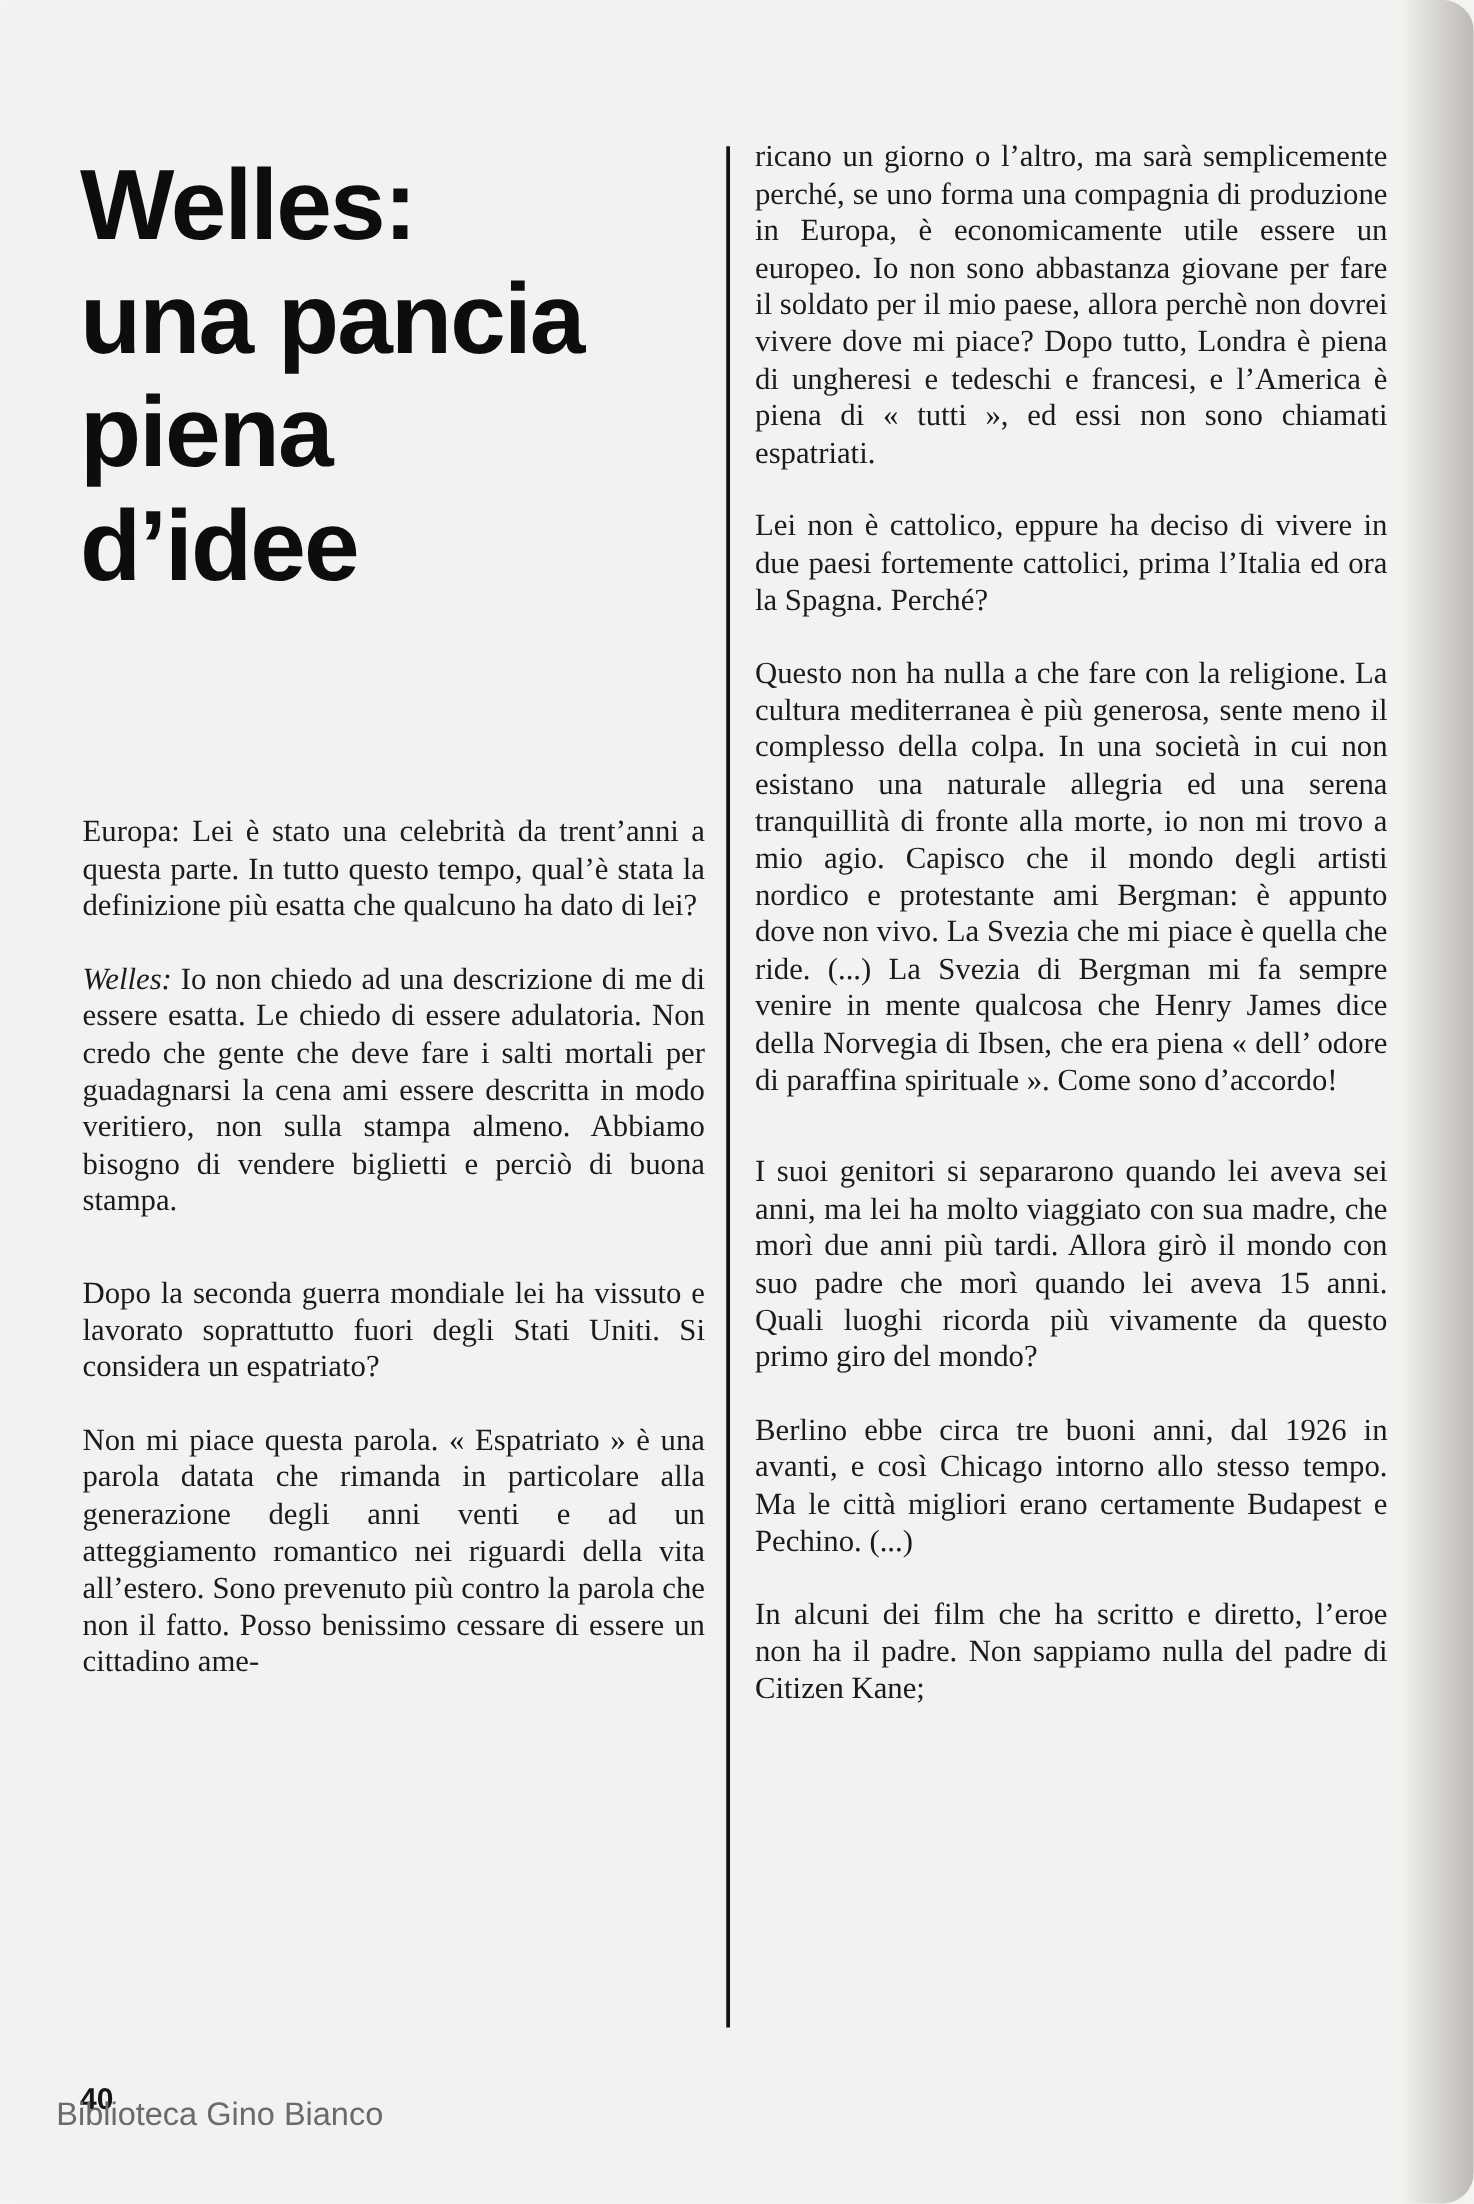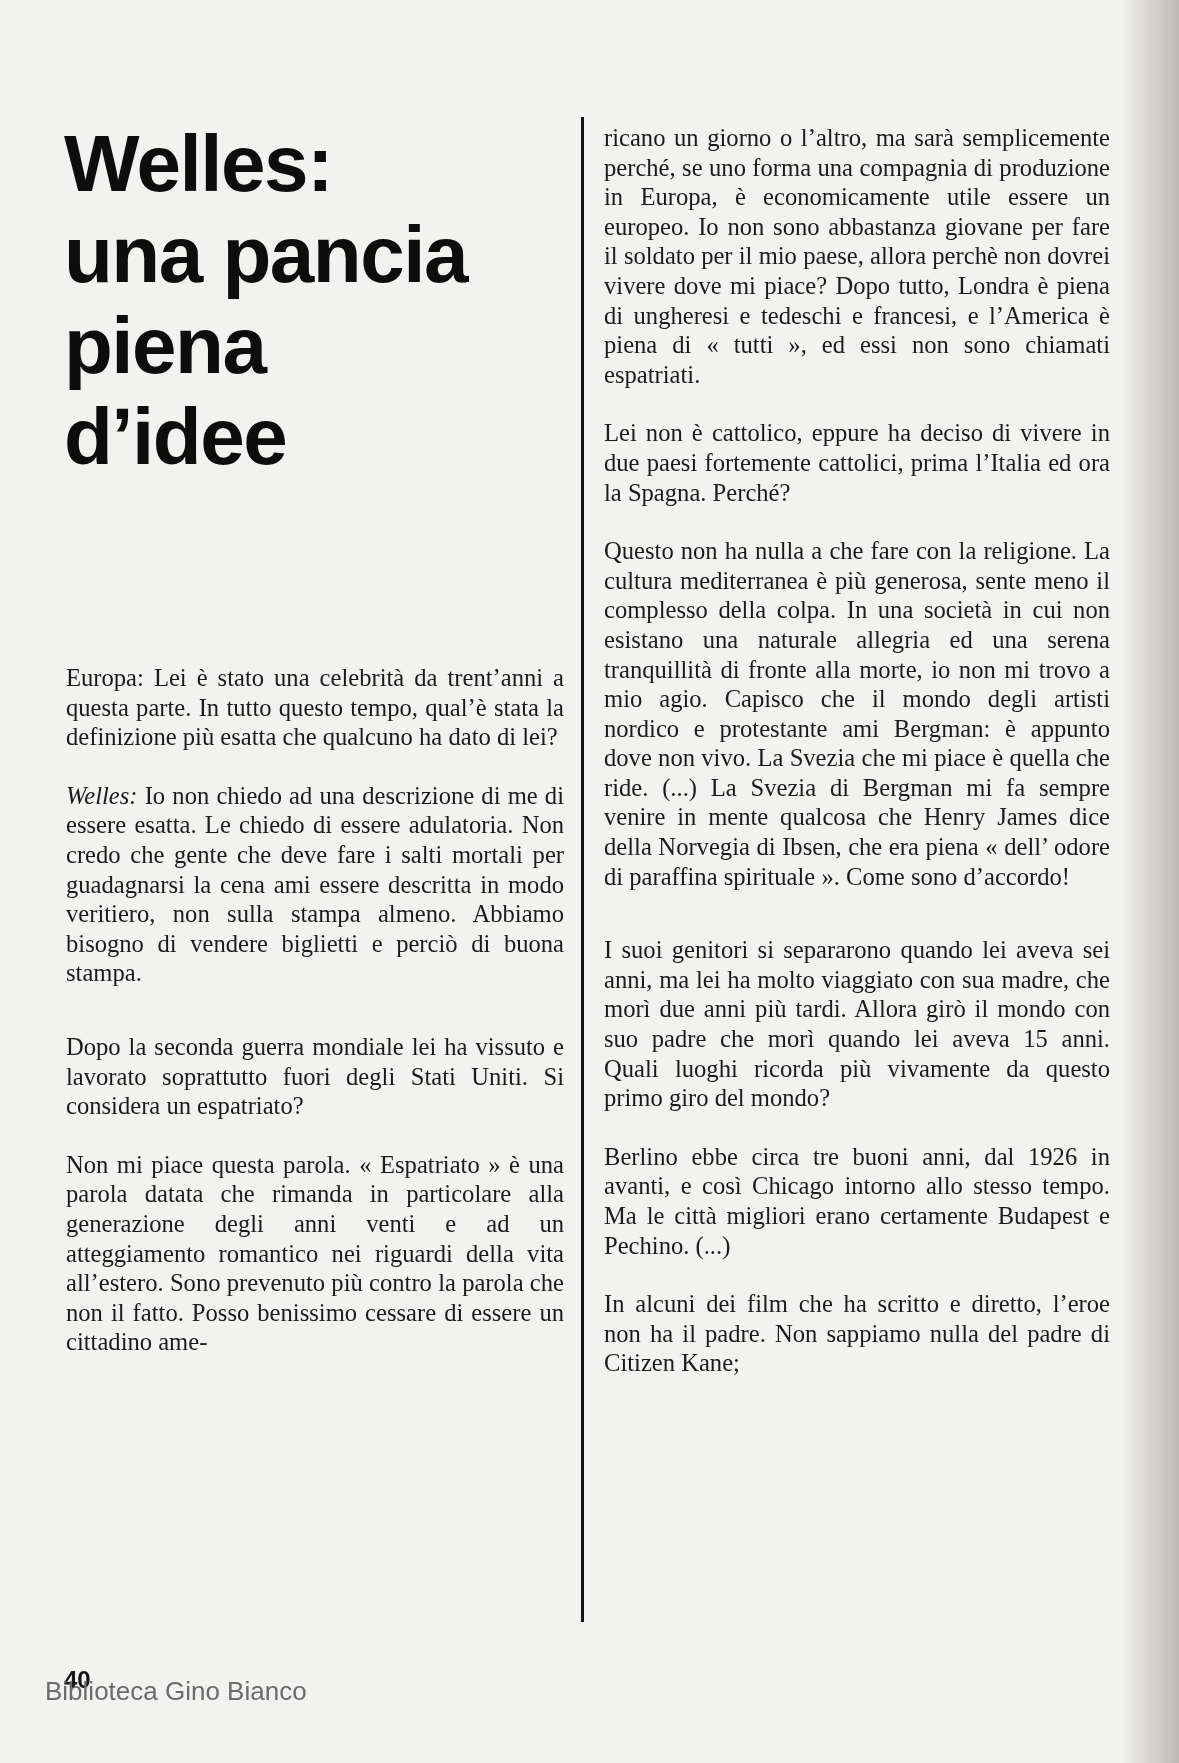--- a/index.html
+++ b/index.html
@@ -8,38 +8,39 @@
       position: relative; overflow: hidden;
       background: #f3f3f1;
       font-family: "Liberation Serif", "DejaVu Serif", serif;
       color: #1b1b1b;
     }
     .page {
       position: absolute; left: 0; top: 0; width: 1179px; height: 1763px;
       background:
         linear-gradient(to right, rgba(0,0,0,0) 0, rgba(0,0,0,0) 1120px, rgba(60,50,40,0.10) 1140px, rgba(90,80,70,0.35) 1179px),
         #f2f2f0;
+      border-radius: 25px;
     }
     .headline {
       position: absolute; left: 64px; top: 118px; width: 520px;
       font-family: "Liberation Sans", "DejaVu Sans", sans-serif;
       font-weight: 700; font-size: 80px; line-height: 91px;
       letter-spacing: -1.5px; color: #0d0d0d;
       margin: 0;
     }
     .headline span { display: block; }
     .col-rule {
       position: absolute; left: 581px; top: 117px; width: 3px; height: 1505px;
       background: #141414;
     }
     .col {
       position: absolute; font-size: 24.6px; line-height: 29.6px;
       text-align: justify; hyphens: manual;
     }
-    .col p { margin: 12px 0 29px 0; }
+    .col p { margin: 0 0 29px 0; }
     .col .q { }
     .left-col { left: 66px; top: 651px; width: 498px; }
     .right-col { left: 604px; top: 111px; width: 506px; }
     .speaker { font-style: italic; }
     .page-num {
       position: absolute; left: 64px; top: 1666px;
       font-family: Liberation Sans, sans-serif;
       font-weight: 700; font-size: 24px; color: #161616;
     }
     .watermark {

